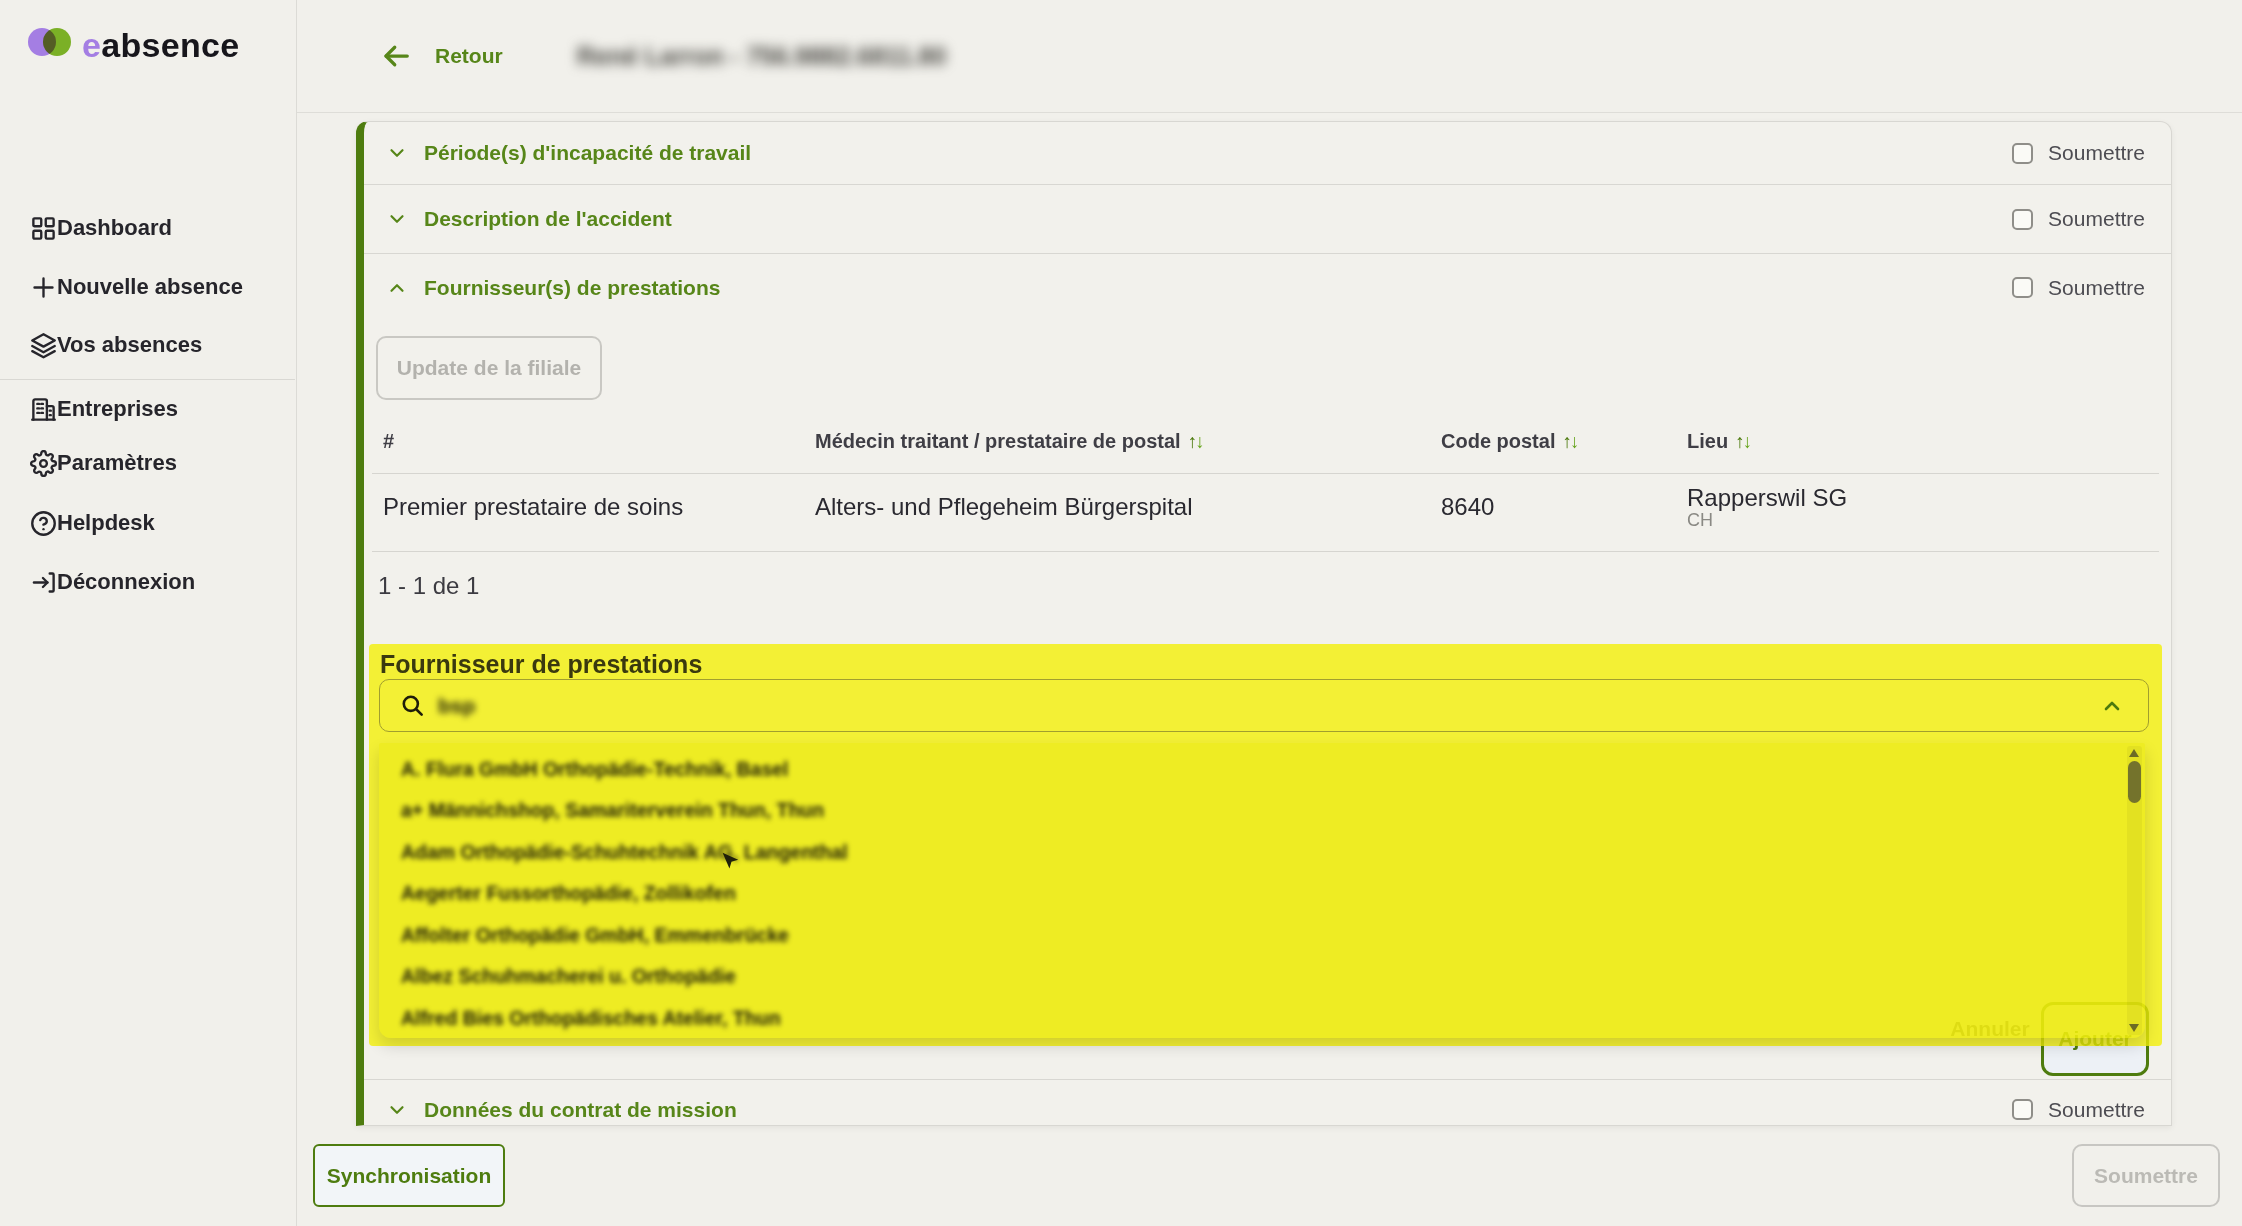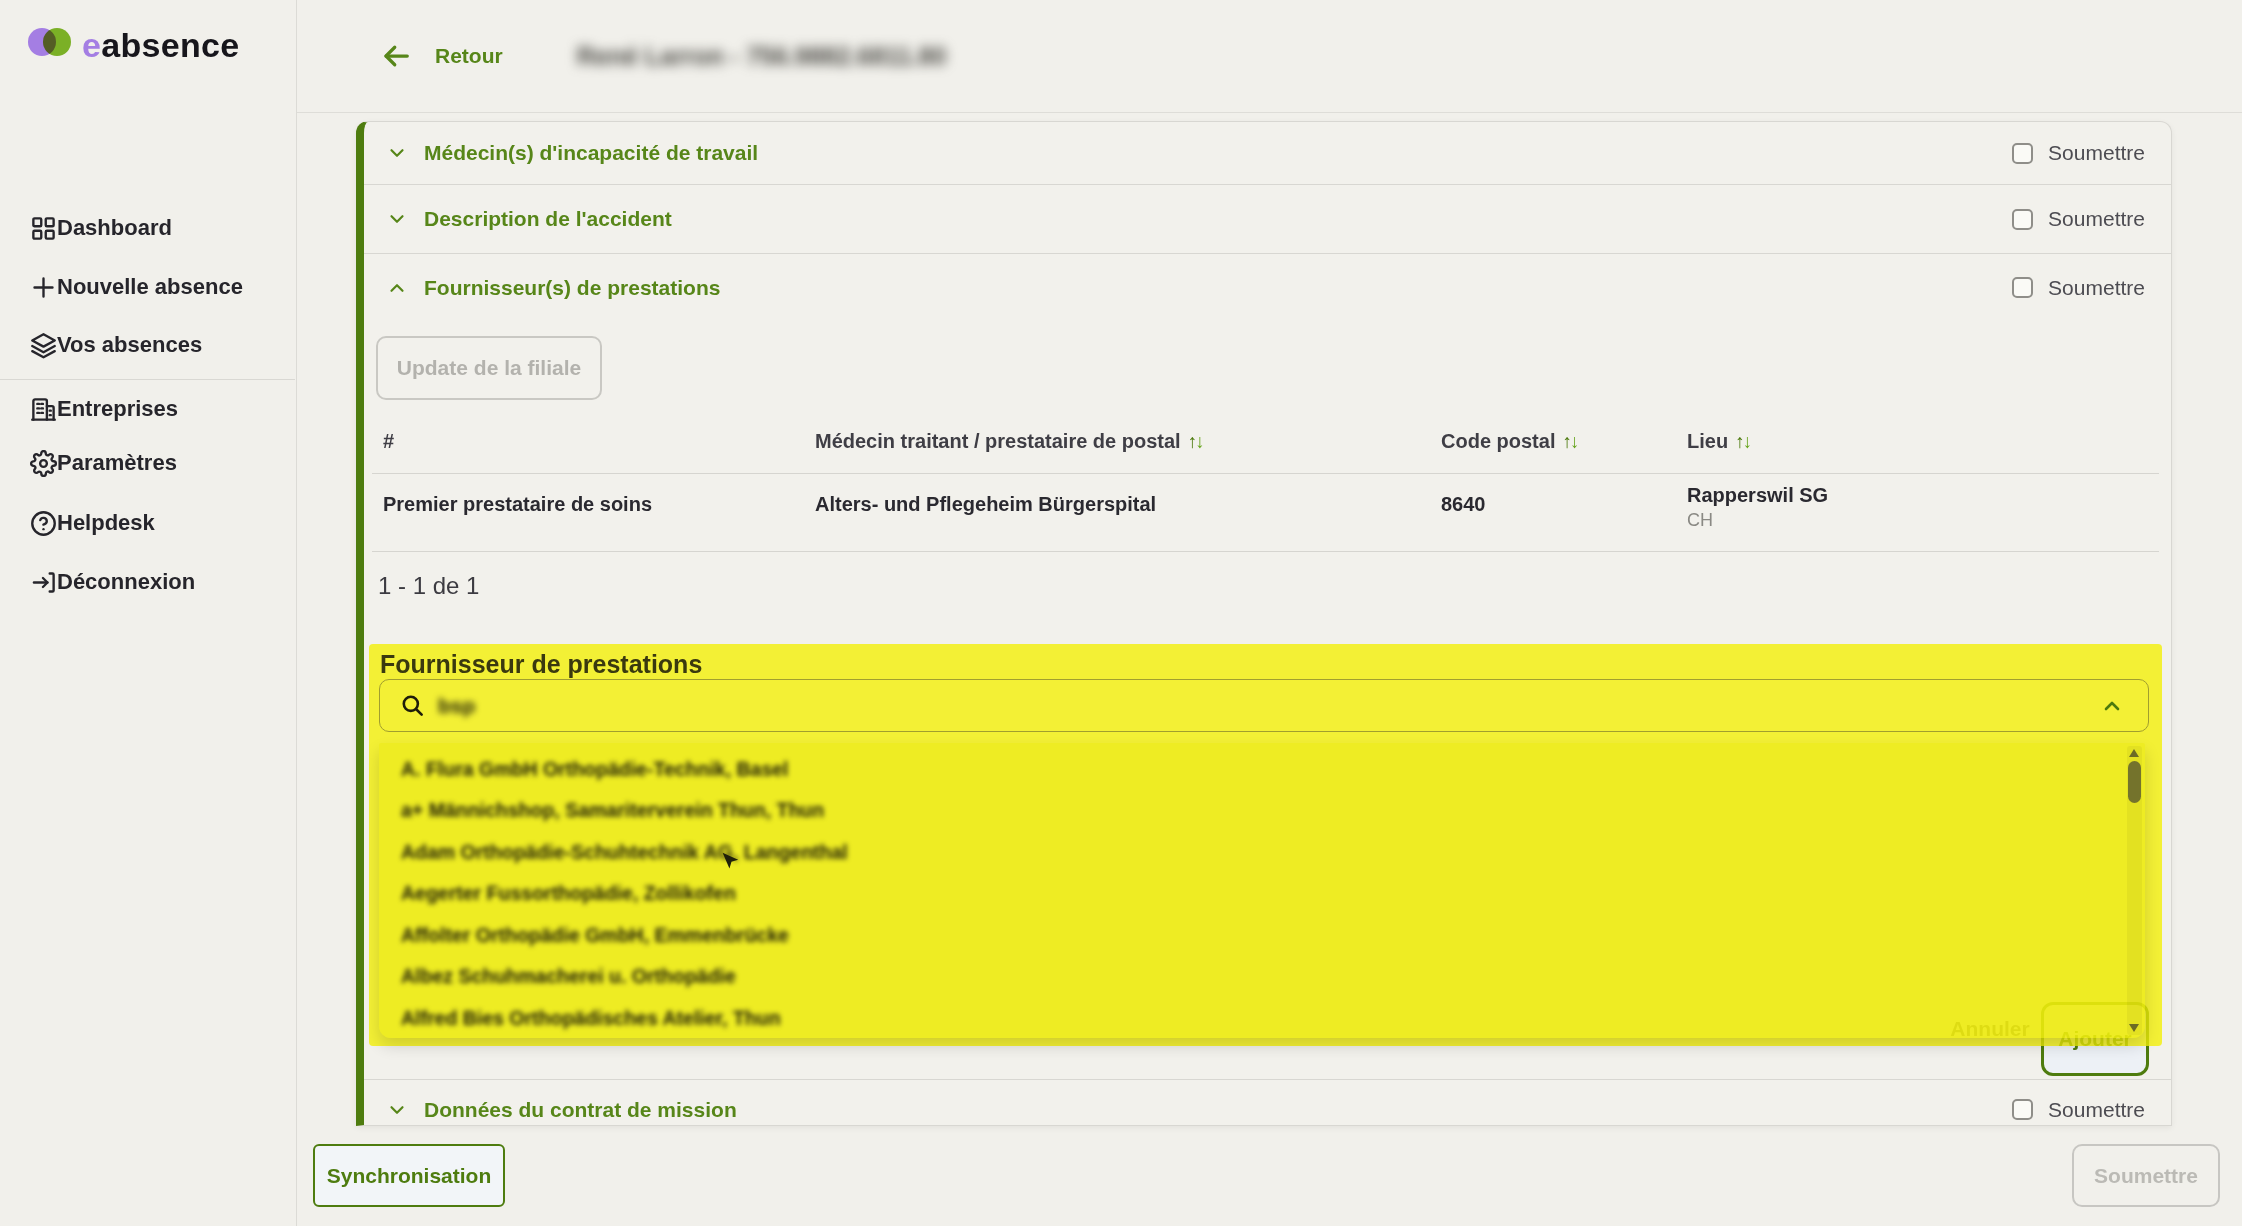--- a/index.html
+++ b/index.html
@@ -47,21 +47,21 @@
   .row3{top:132px;height:67px}
   .row4{top:957px;height:60px;border-top:1px solid #d8d7d2}
 
   .update-btn{position:absolute;left:12px;top:214px;width:222px;height:60px;border:2px solid #c9c8c3;border-radius:10px;
     color:#b3b2ad;font-size:21px;font-weight:600;background:transparent;display:flex;align-items:center;justify-content:center;white-space:nowrap}
 
   .th{position:absolute;top:308px;font-size:20px;color:#3f3e45;font-weight:600;white-space:nowrap}
   .sort{font-size:19px;font-weight:700;margin-left:7px;letter-spacing:-2px}
   .sort .up{color:#4c7a0d}.sort .dn{color:#67a41d}
   .hline{position:absolute;left:8px;right:12px;border-top:1px solid #d6d5d0}
-  .td{position:absolute;font-size:20px;color:#2a2930;font-weight:700;white-space:nowrap}
+  .td{position:absolute;font-size:24px;color:#2a2930;font-weight:400;white-space:nowrap}
   .td-sub{position:absolute;font-size:18px;color:#8a8984;font-weight:500}
   .pagination{position:absolute;left:14px;top:450px;font-size:24px;color:#3c3b41}
 
   
   .cancel-btn{position:absolute;left:1576px;top:886px;width:100px;height:42px;display:flex;align-items:center;justify-content:center;
     color:#56564a;font-size:21px;font-weight:600;z-index:1;cursor:pointer}
   .add-btn{position:absolute;left:1677px;top:880px;width:108px;height:74px;box-sizing:border-box;border:3px solid #4e7c0f;border-radius:12px;
     background:#edf1f6;color:#4e7c0f;font-size:21px;font-weight:600;display:flex;align-items:center;justify-content:center;z-index:1;cursor:pointer}
 
   
@@ -193,21 +193,21 @@
 
 <div class="card">
 
   <div class="acc-row row1">
     <div class="acc-left">
       <span class="chev">
         <svg viewBox="0 0 24 24">
             <polyline points="6 9 12 15 18 9"></polyline>
           </svg>
       </span>
-      <span class="acc-title">Médecin(s) d'incapacité de travail</span>
+      <span class="acc-title">Période(s) d'incapacité de travail</span>
     </div>
     <div class="submit-group">
       <span class="checkbox"></span>
       <span class="submit-label">Soumettre</span>
     </div>
   </div>
 
   <div class="acc-row row2">
     <div class="acc-left">
       <span class="chev">

